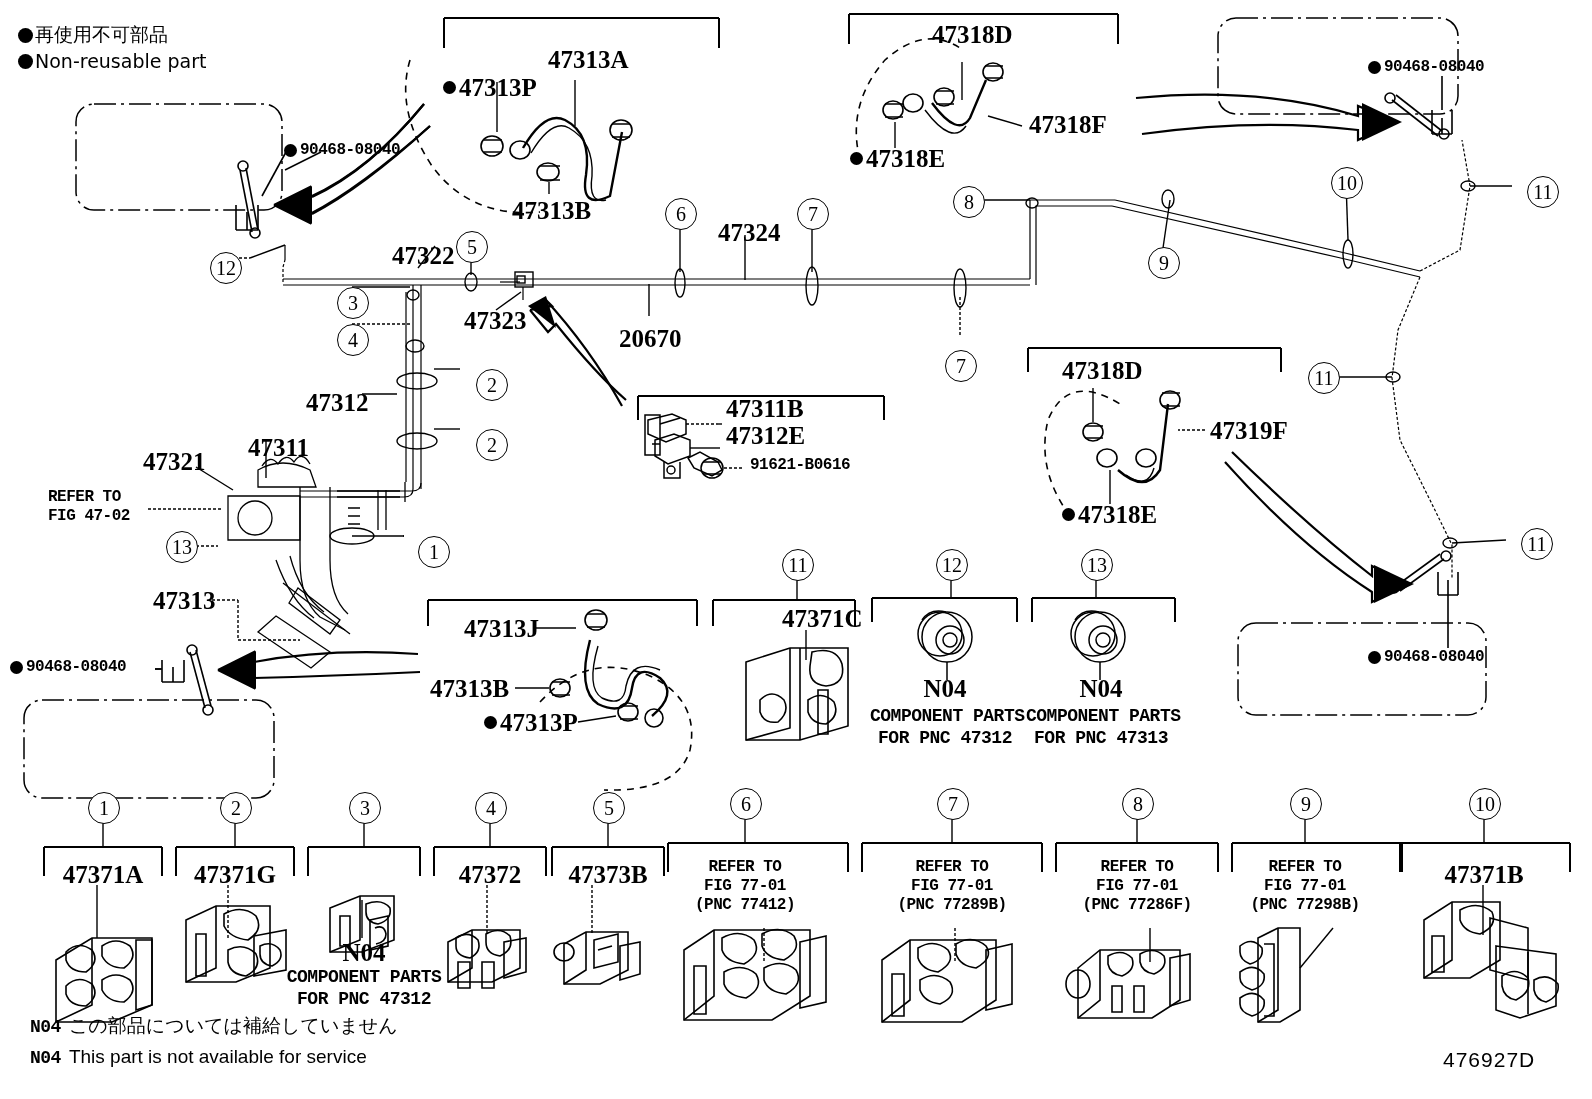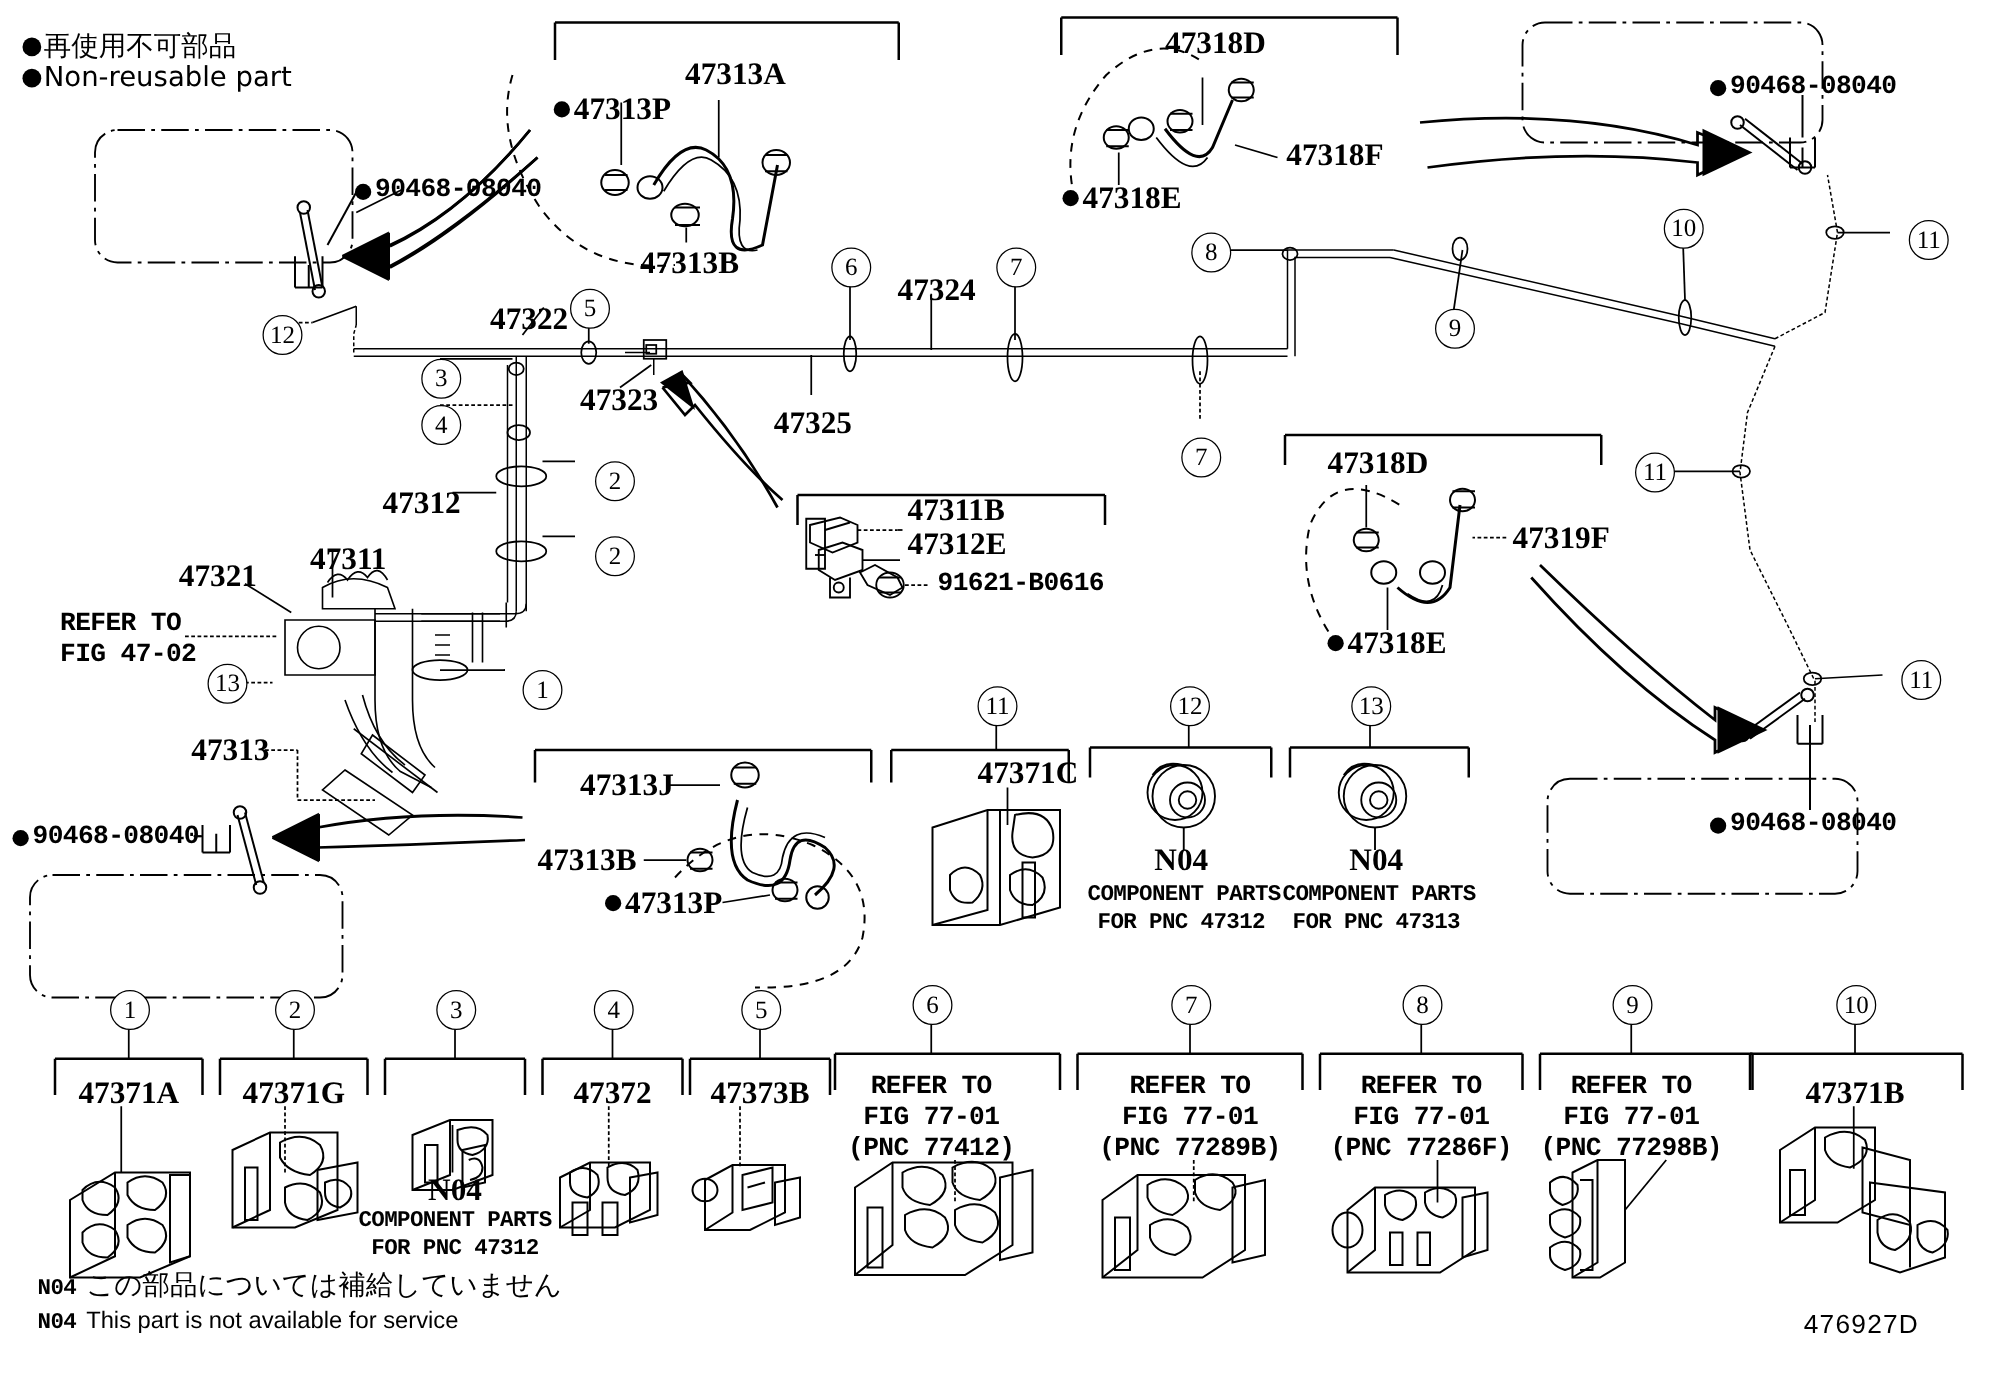--- a/index.html
+++ b/index.html
@@ -1,24 +1,24 @@
 <!DOCTYPE html>
 <html><head>
 <meta charset="utf-8">
 <style>
   html,body{margin:0;padding:0;background:#fff;}
   #page{position:relative;width:1592px;height:1099px;background:#fff;
         font-family:"Liberation Serif",serif;color:#000;overflow:hidden;}
   .abs{position:absolute;}
   
   .pn{font-family:"Liberation Serif",serif;font-weight:bold;font-size:25px;letter-spacing:0px;white-space:nowrap;line-height:1;}
-  .mono{font-family:"Liberation Mono",monospace;font-weight:bold;font-size:21px;white-space:nowrap;line-height:1.18;letter-spacing:-0.5px;}
+  .mono{font-family:"Liberation Mono",monospace;font-weight:bold;font-size:16px;white-space:nowrap;line-height:1.18;letter-spacing:-0.5px;}
   .mono-sm{font-family:"Liberation Mono",monospace;font-weight:bold;font-size:18px;white-space:nowrap;line-height:1.2;letter-spacing:-0.5px;}
   .figid{font-family:"Liberation Sans",sans-serif;font-size:21px;letter-spacing:1px;}
-  .jp{font-family:"DejaVu Sans",sans-serif;font-size:22px;white-space:nowrap;}
+  .jp{font-family:"DejaVu Sans",sans-serif;font-size:19px;white-space:nowrap;}
   .note{font-family:"Liberation Sans",sans-serif;font-size:19px;white-space:nowrap;}
   
   .dot{display:inline-block;width:13px;height:13px;border-radius:50%;background:#000;vertical-align:middle;margin-right:3px;}
   .dot-lg{display:inline-block;width:15px;height:15px;border-radius:50%;background:#000;vertical-align:-1px;margin-right:2px;}
   
   .callout{width:30px;height:30px;border:1.6px solid #000;border-radius:50%;
            display:flex;align-items:center;justify-content:center;background:#fff;
            font-family:"Liberation Serif",serif;font-size:20px;line-height:1;}
   svg{position:absolute;left:0;top:0;}
   .lbl-row{display:flex;align-items:center;}
@@ -505,21 +505,21 @@
     <span class="mono">90468-08040</span>
   </div>
   <div class="abs lbl-row" style="left:1368px;top:648px;">
     <span class="dot"></span>
     <span class="mono">90468-08040</span>
   </div>
 
   <div class="abs pn" style="left:392px;top:243px;">47322</div>
   <div class="abs pn" style="left:464px;top:308px;">47323</div>
   <div class="abs pn" style="left:718px;top:220px;">47324</div>
-  <div class="abs pn" style="left:619px;top:326px;">47325</div>
+  <div class="abs pn" style="left:619px;top:326px;">20670</div>
   <div class="abs pn" style="left:306px;top:390px;">47312</div>
   <div class="abs pn" style="left:248px;top:419px;margin-top:16px;">47311</div>
   <div class="abs pn" style="left:143px;top:449px;">47321</div>
   <div class="abs pn" style="left:153px;top:588px;">47313</div>
 
   <div class="abs mono" style="left:48px;top:488px;">
     <div>REFER TO</div>
     <div>FIG 47-02</div>
   </div>
 

